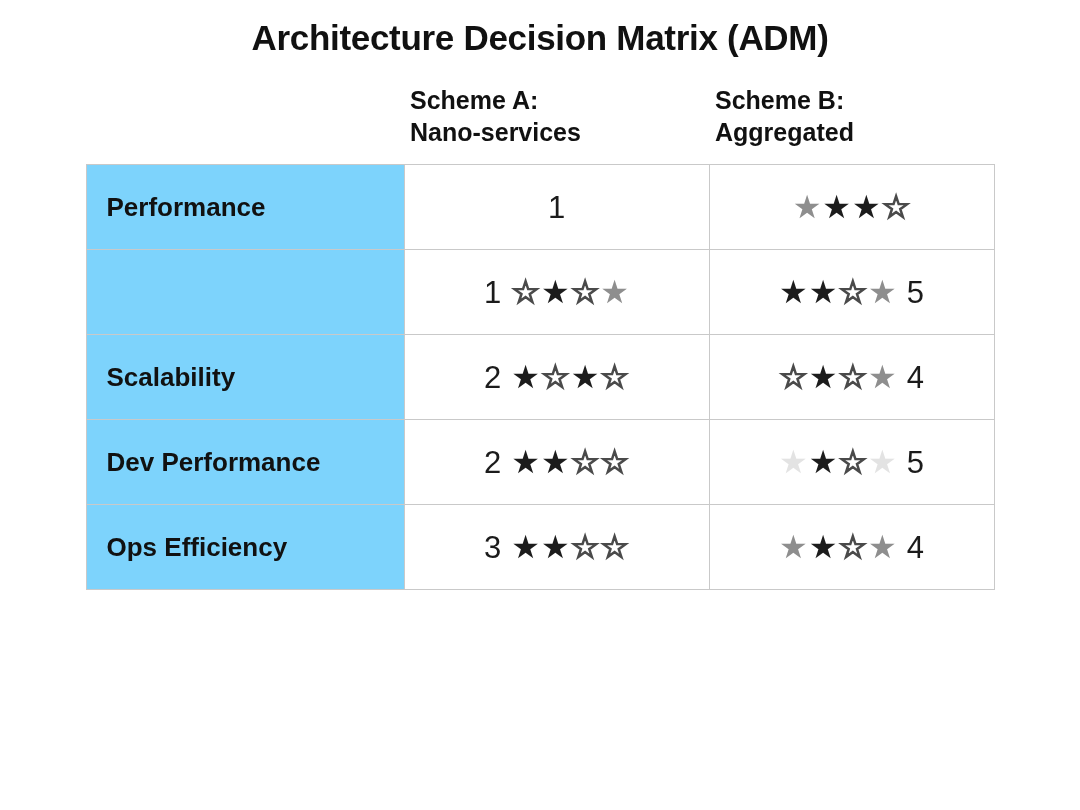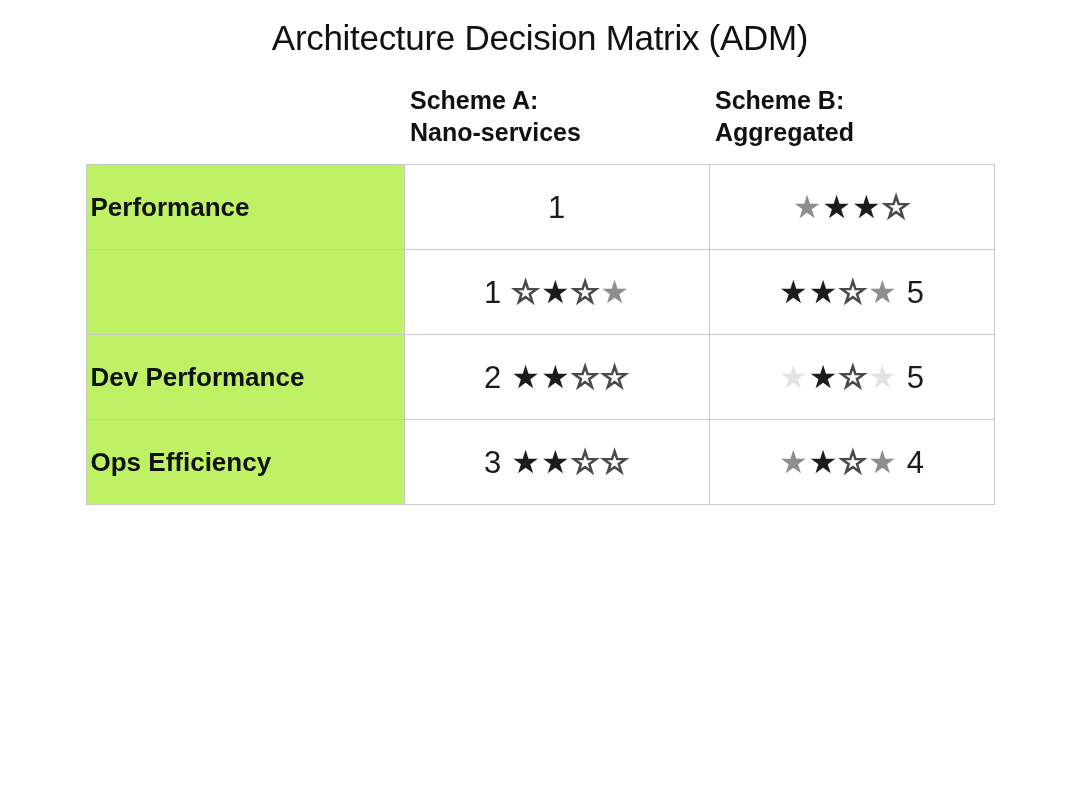--- a/index.html
+++ b/index.html
@@ -16,21 +16,21 @@
   }
   .page {
     position: relative;
     width: 1080px;
     height: 810px;
     box-sizing: border-box;
   }
   .title {
     text-align: center;
     font-size: 35px;
-    font-weight: normal;
+    font-weight: bold;
     letter-spacing: -0.3px;
     padding-top: 18px;
     color: #111111;
   }
   table.matrix {
     border-collapse: collapse;
     margin: 0 auto;
     width: 908px;
     table-layout: fixed;
   }
@@ -49,24 +49,24 @@
     vertical-align: bottom;
   }
   thead th.blank { border: none; }
 
   tbody td {
     border: 1px solid #c9c9c9;
     height: 82px;
     vertical-align: middle;
   }
   tbody td.label {
-    background: #bef264;
+    background: #7dd3fc;
     font-size: 26px;
     font-weight: bold;
-    padding-left: 4px;
+    padding-left: 20px;
     color: #111111;
   }
   tbody td.cell {
     background: #ffffff;
     text-align: center;
     font-size: 30px;
     color: #1b1b1b;
   }
   .cellwrap {
     display: flex;
@@ -155,20 +155,45 @@
                 <span class="s-full">★</span>
                 <span class="s-full">★</span>
                 <span class="s-empty">☆</span>
                 <span class="s-mid">★</span>
               </span>
               <span class="num">5</span>
             </div>
           </td>
         </tr>
         <tr>
+          <td class="label">Scalability</td>
+          <td class="cell">
+            <div class="cellwrap">
+              <span class="num">2</span>
+              <span class="stars">
+                <span class="s-full">★</span>
+                <span class="s-empty">☆</span>
+                <span class="s-full">★</span>
+                <span class="s-empty">☆</span>
+              </span>
+            </div>
+          </td>
+          <td class="cell">
+            <div class="cellwrap">
+              <span class="stars">
+                <span class="s-empty">☆</span>
+                <span class="s-full">★</span>
+                <span class="s-empty">☆</span>
+                <span class="s-mid">★</span>
+              </span>
+              <span class="num">4</span>
+            </div>
+          </td>
+        </tr>
+        <tr>
           <td class="label">Dev Performance</td>
           <td class="cell">
             <div class="cellwrap">
               <span class="num">2</span>
               <span class="stars">
                 <span class="s-full">★</span>
                 <span class="s-full">★</span>
                 <span class="s-empty">☆</span>
                 <span class="s-empty">☆</span>
               </span>

